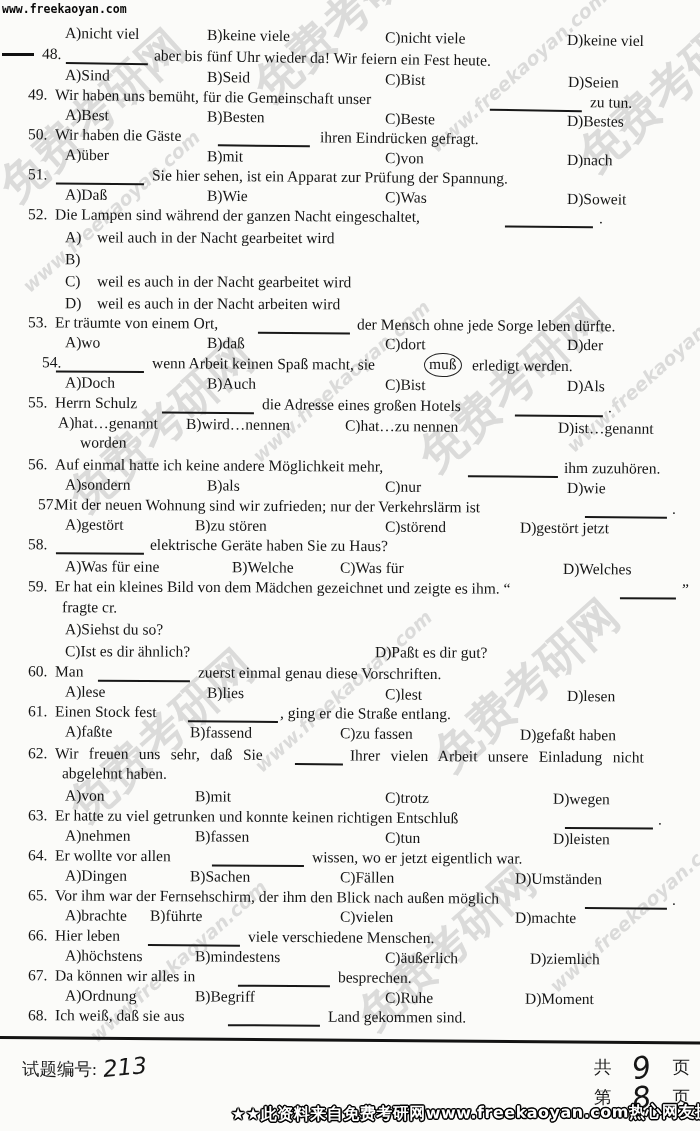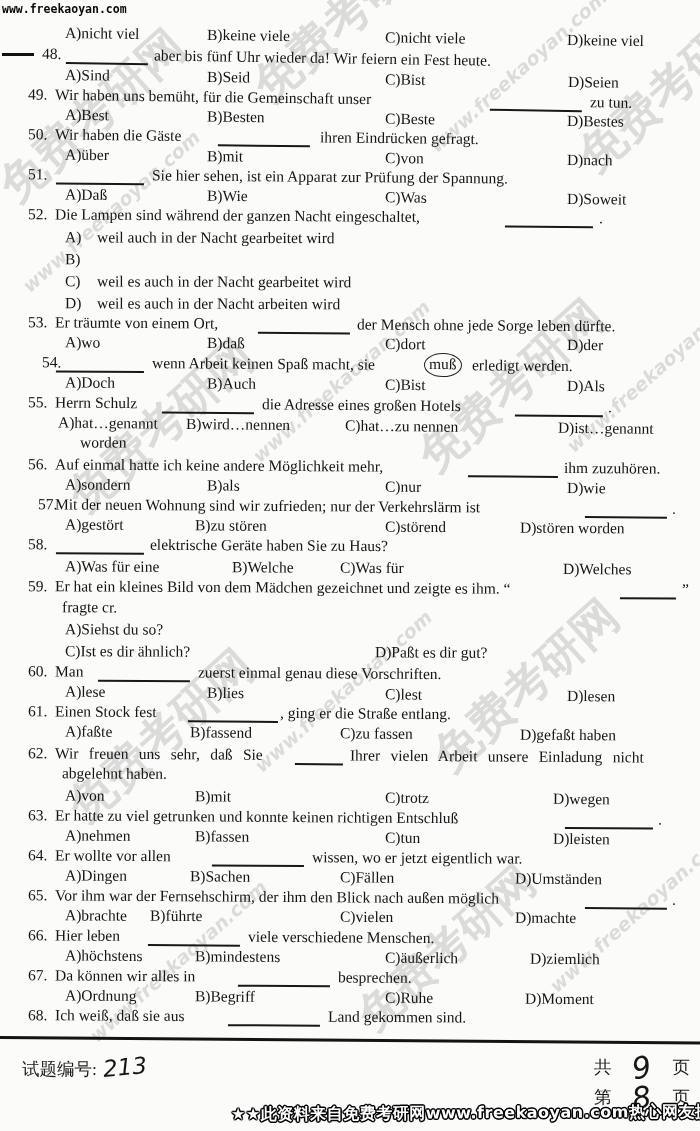--- a/index.html
+++ b/index.html
@@ -205,21 +205,21 @@
       <div class="row" style="top: 494px; transform: rotate(0.4deg);">
         <span style="left: 38px;">57.</span>
         <span style="left: 55px;">Mit der neuen Wohnung sind wir zufrieden; nur der Verkehrslärm ist</span>
         <span class="blank" style="left: 585px; width: 82px;"></span>
         <span style="left: 672px;">.</span>
       </div>
       <div class="row" style="top: 514px; transform: rotate(0.4deg);">
         <span style="left: 65px;">A)gestört</span>
         <span style="left: 195px;">B)zu stören</span>
         <span style="left: 385px;">C)störend</span>
-        <span style="left: 520px;">D)stören worden</span>
+        <span style="left: 520px;">D)gestört jetzt</span>
       </div>
       <div class="row" style="top: 534px; transform: rotate(0.3deg);">
         <span style="left: 28px;">58.</span>
         <span class="blank" style="left: 56px; width: 88px;"></span>
         <span style="left: 150px;">elektrische Geräte haben Sie zu Haus?</span>
       </div>
       <div class="row" style="top: 556px; transform: rotate(0.3deg);">
         <span style="left: 65px;">A)Was für eine</span>
         <span style="left: 232px;">B)Welche</span>
         <span style="left: 340px;">C)Was für</span>

